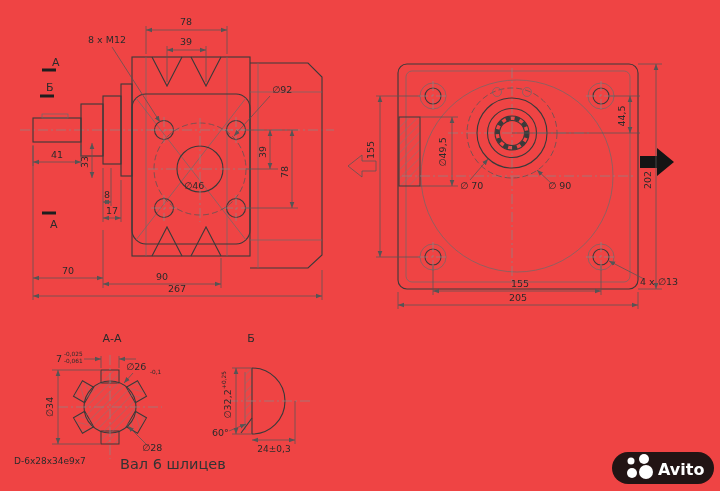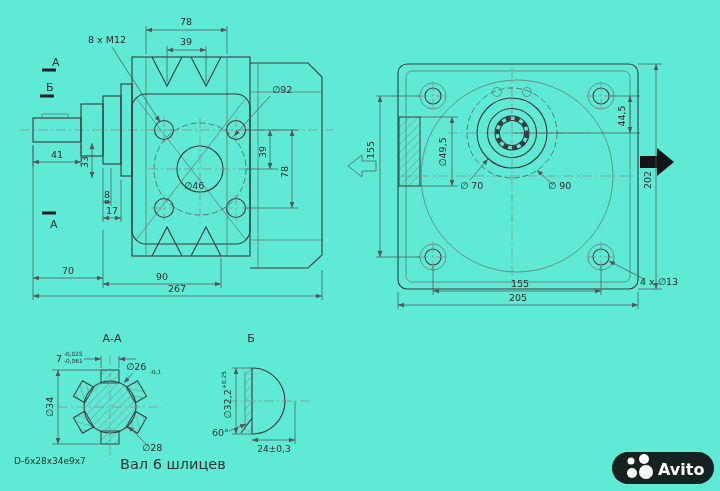--- a/index.html
+++ b/index.html
@@ -1,16 +1,16 @@
 <!DOCTYPE html>
 <html><head>
 <meta charset="utf-8">
 <style>
   html,body{margin:0;padding:0;background:#e9e9e7;}
-  .canvas{position:relative;width:720px;height:491px;background:#5eead4;overflow:hidden;font-family:"DejaVu Sans",sans-serif;}
+  .canvas{position:relative;width:720px;height:491px;background:#ef4444;overflow:hidden;font-family:"DejaVu Sans",sans-serif;}
   svg{display:block}
   svg text{font-family:"DejaVu Sans",sans-serif;font-size:9.5px;fill:#2b2b2b;}
   .ol{stroke:#3a3a3a;fill:none;stroke-width:1.1;}
   .thin{stroke:#6a6a6a;fill:none;stroke-width:0.7;}
   .dim{stroke:#555;fill:none;stroke-width:0.75;}
   .cl{stroke:#8a8a8a;fill:none;stroke-width:0.7;stroke-dasharray:10 3 2 3;}
   .dash{stroke-dasharray:6 3;}
   .thick{stroke:#1e1e1e;stroke-width:3;fill:none;}
   .t11{font-size:11px;}
   .t9{font-size:9px;}

